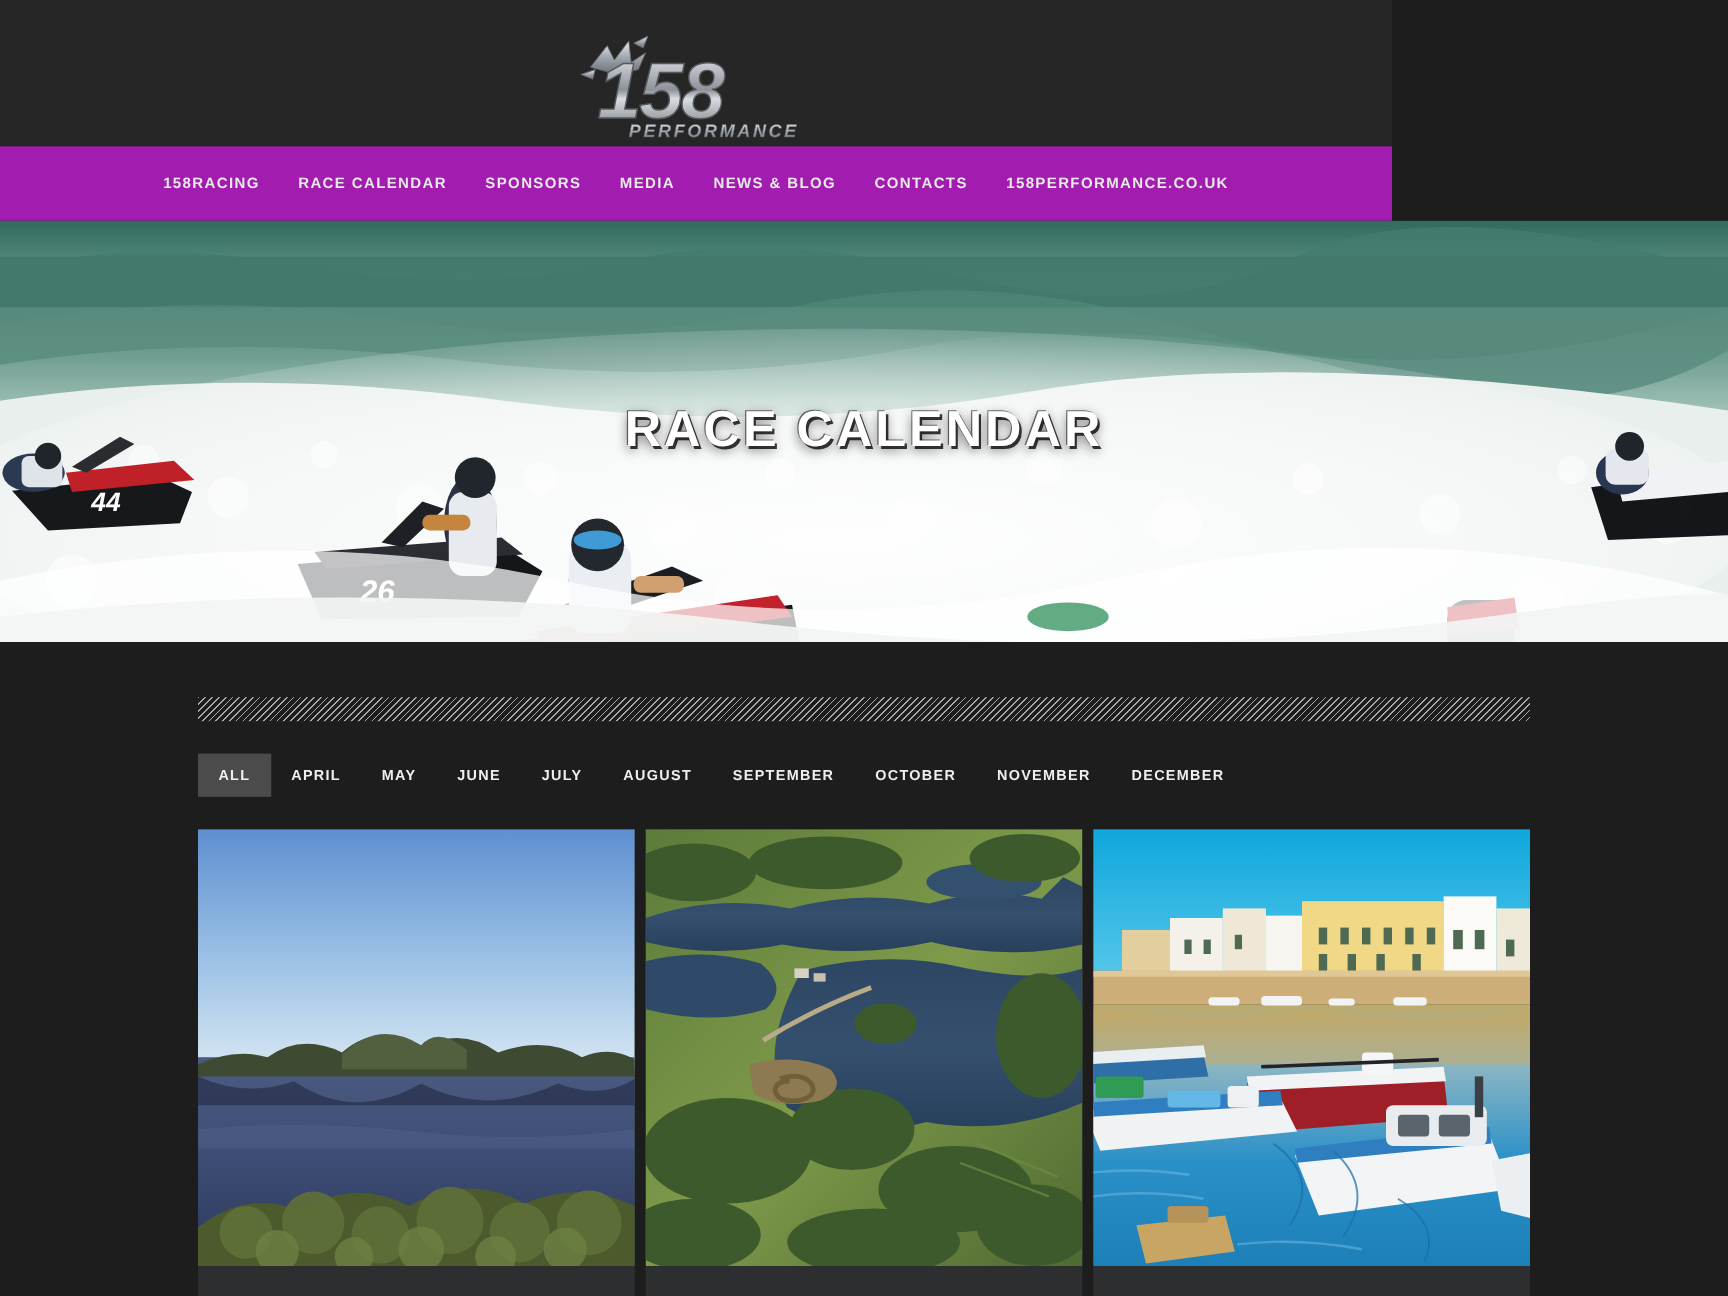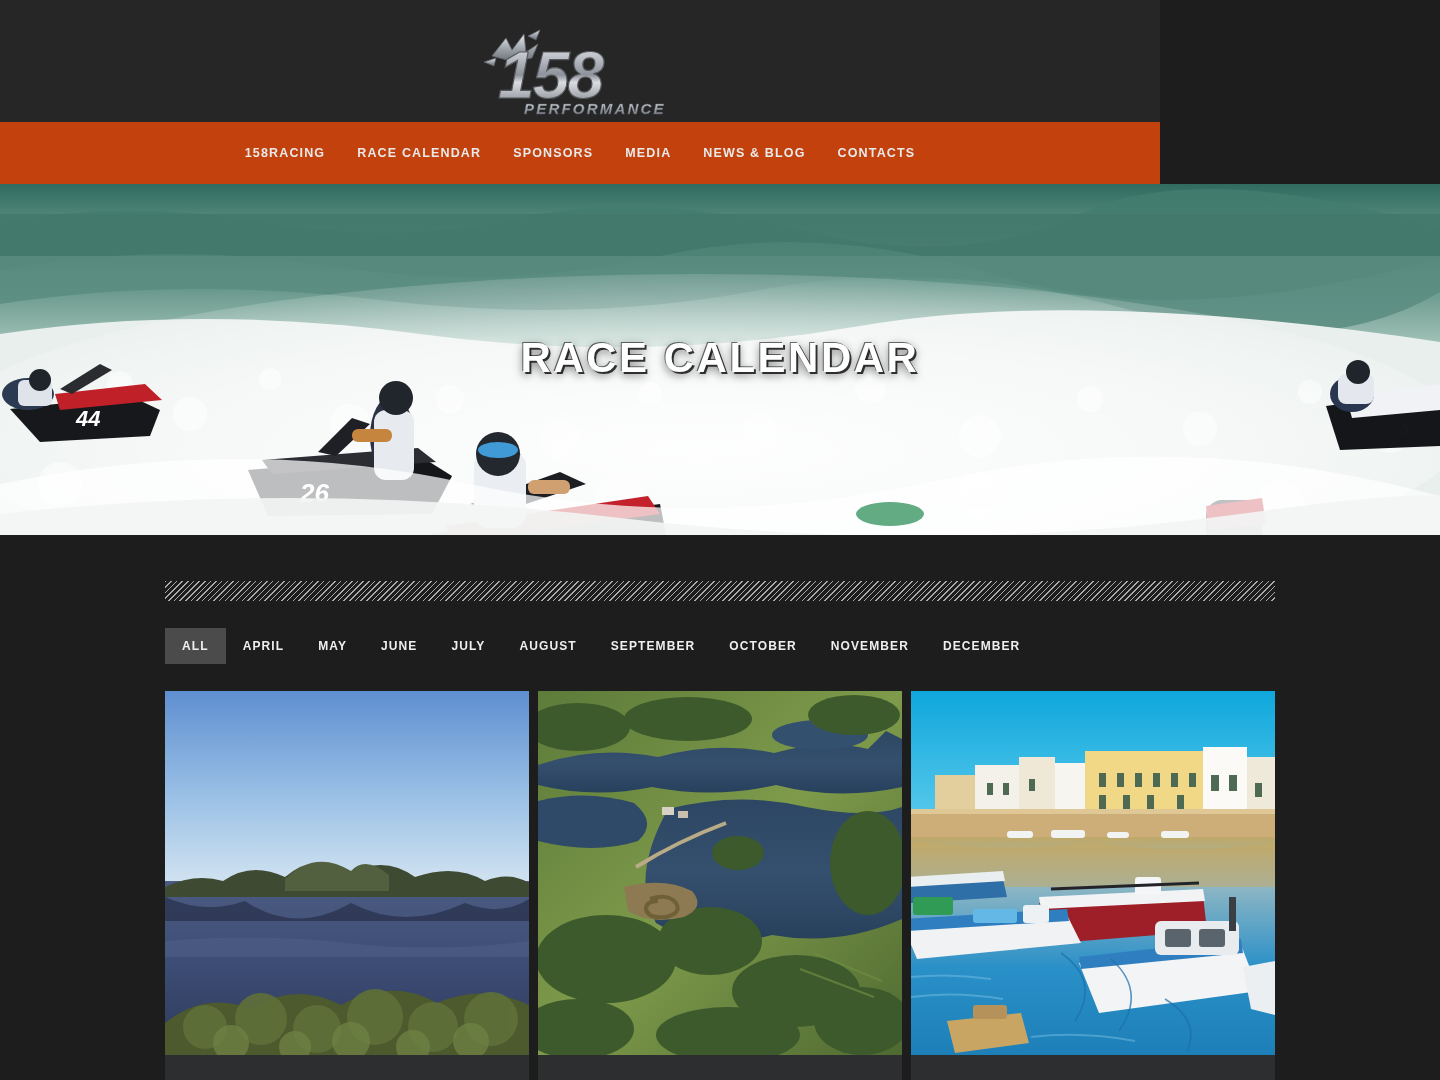--- a/index.html
+++ b/index.html
@@ -34,21 +34,21 @@
   }
 
   .logo svg { display: block; }
 
   .nav-bar {
     height: 62px;
     display: flex;
     align-items: center;
     justify-content: center;
     gap: 0px;
-    background: #c2410c;
+    background: #a21caf;
   }
 
   .nav-item {
     color: #e9e9e9;
     font-size: 12.5px;
     font-weight: bold;
     letter-spacing: 1.15px;
     text-transform: uppercase;
     padding: 10px 16px;
     cursor: pointer;
@@ -204,20 +204,21 @@
     </div>
   </div>
 
   <nav class="nav-bar">
     <a class="nav-item">158RACING</a>
     <a class="nav-item">RACE CALENDAR</a>
     <a class="nav-item">SPONSORS</a>
     <a class="nav-item">MEDIA</a>
     <a class="nav-item">NEWS &amp; BLOG</a>
     <a class="nav-item">CONTACTS</a>
+    <a class="nav-item">158PERFORMANCE.CO.UK</a>
   </nav>
 </header>
 
 <section class="hero">
   <svg class="hero-photo" width="1440" height="351" viewBox="0 0 1440 351" preserveAspectRatio="none">
     <defs>
       <linearGradient id="sea" x1="0" y1="0" x2="0" y2="1">
         <stop offset="0%" stop-color="#3f7a6c"></stop>
         <stop offset="22%" stop-color="#4d8476"></stop>
         <stop offset="45%" stop-color="#9fc0b6"></stop>

